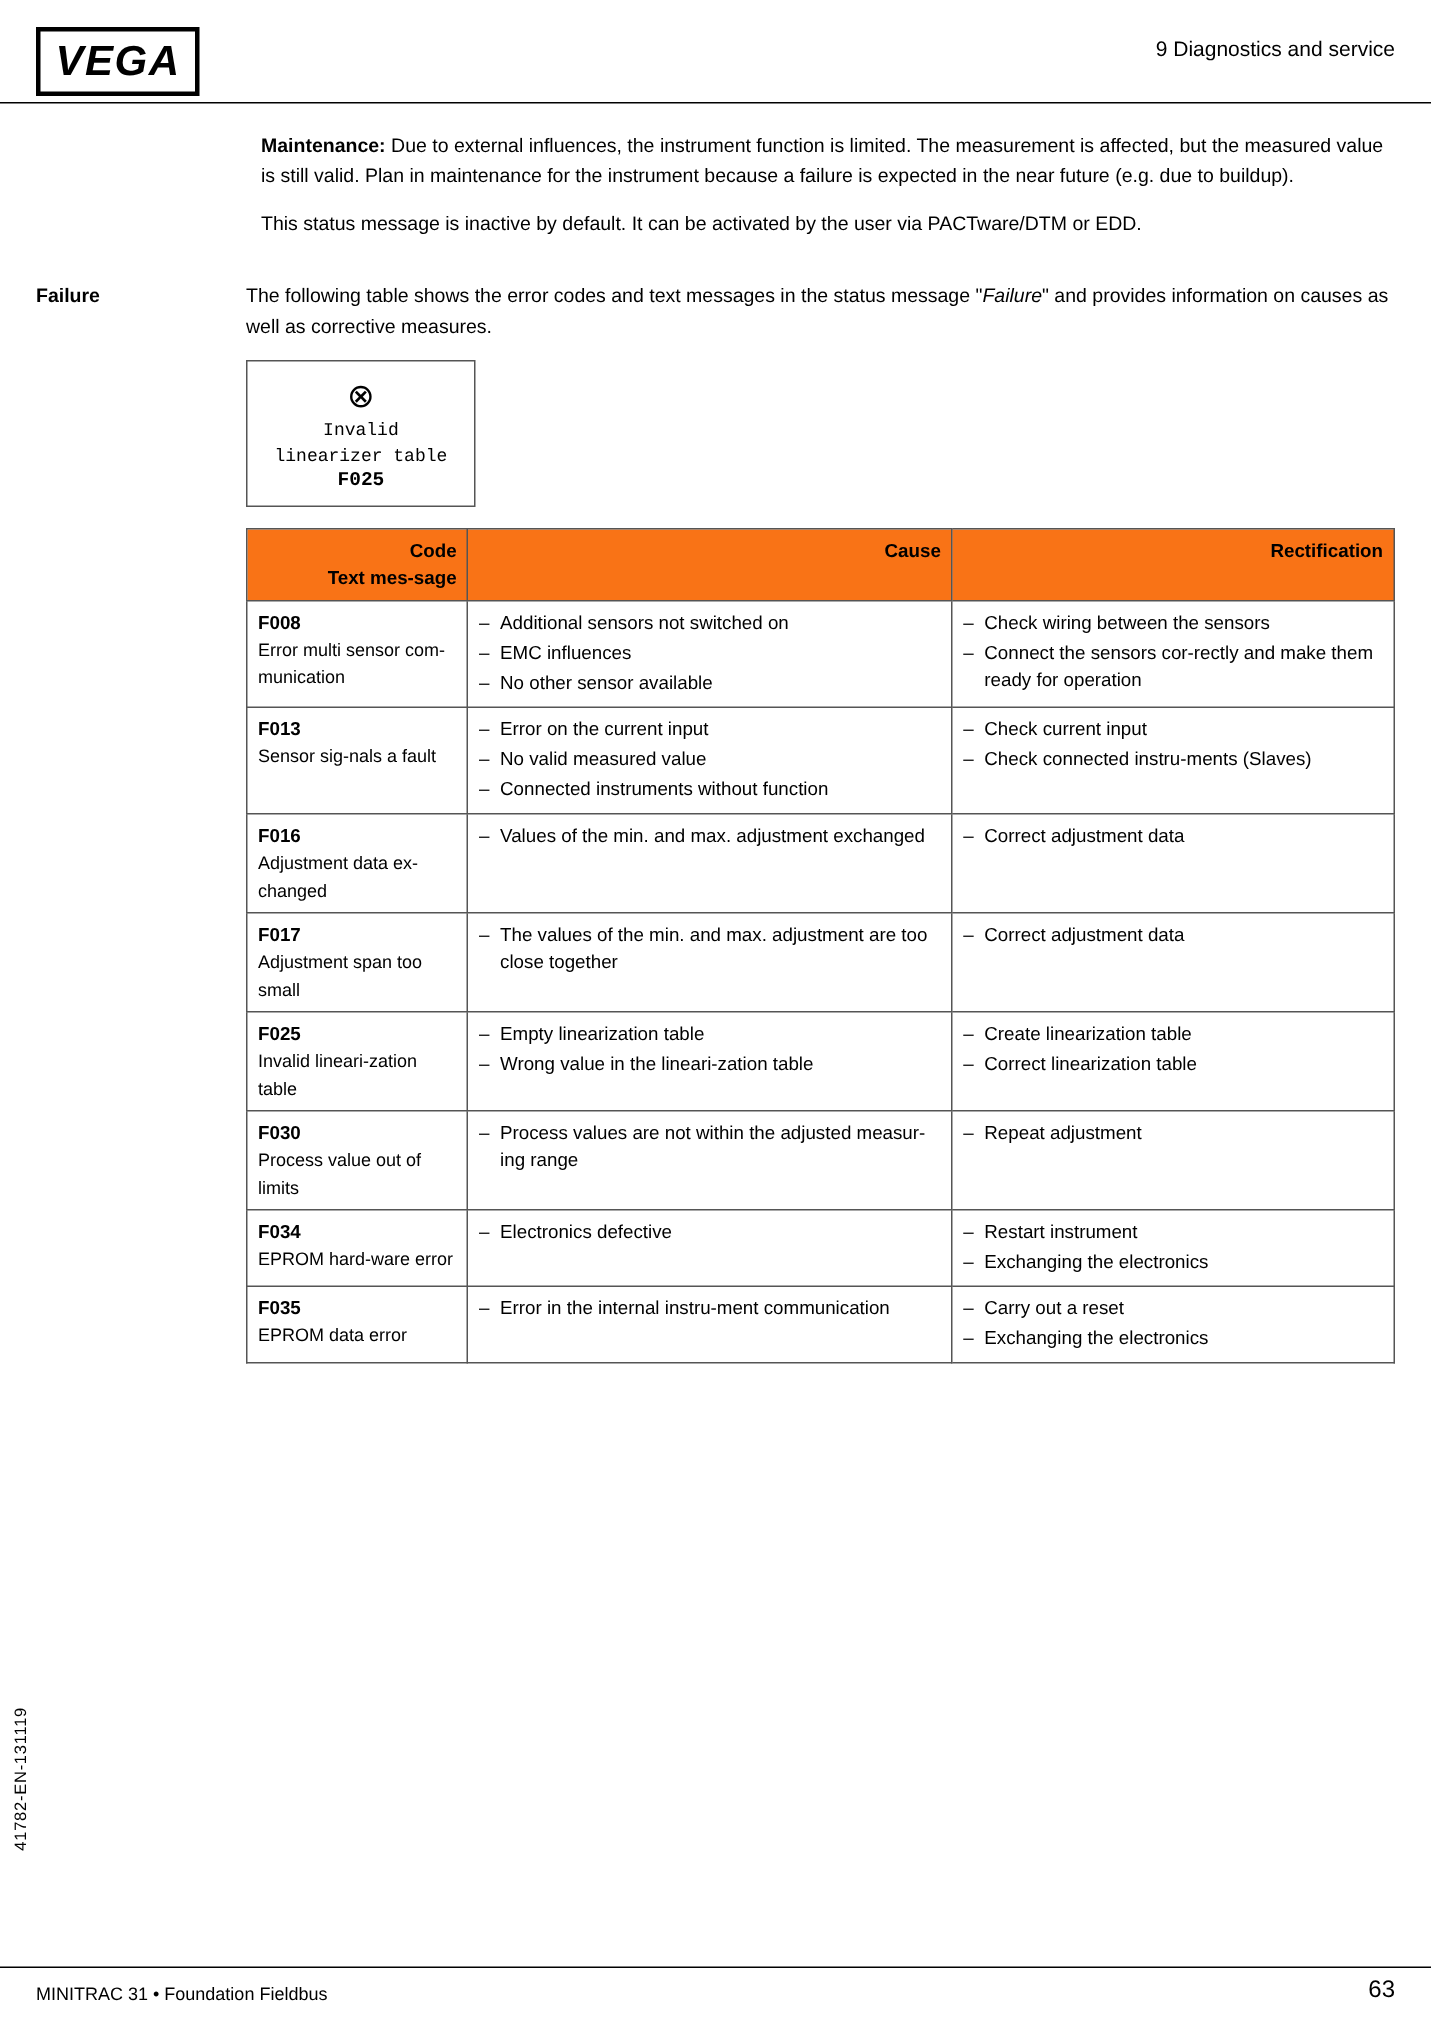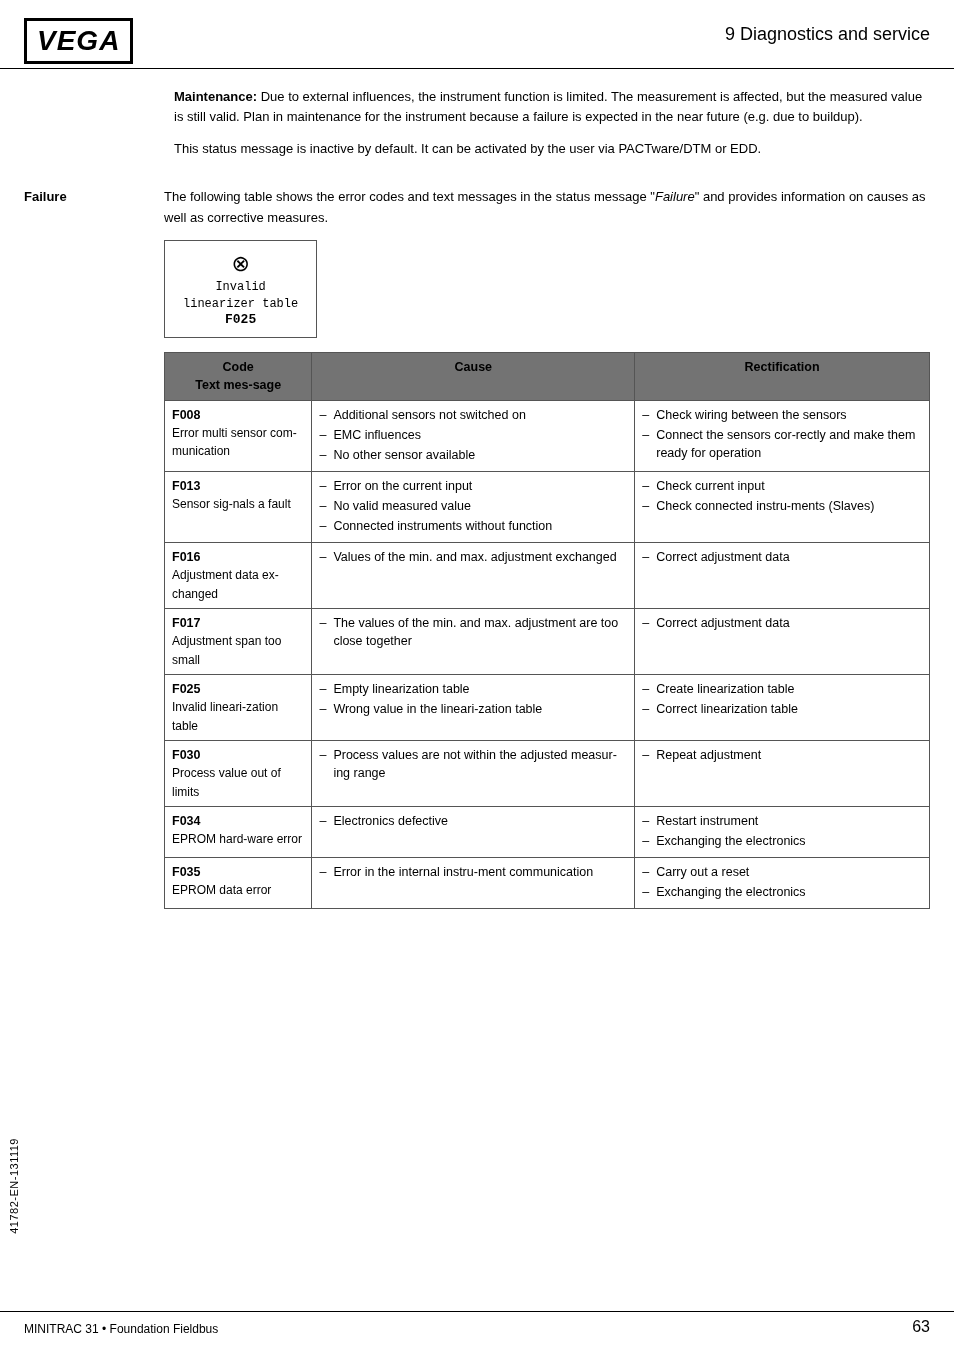--- a/index.html
+++ b/index.html
@@ -25,21 +25,21 @@
     .logo {
       font-size: 28px;
       font-weight: 900;
       font-style: italic;
       color: #000;
       border: 3px solid #000;
       padding: 4px 10px;
       letter-spacing: 1px;
     }
     .header-right {
-      font-size: 18px;
+      font-size: 14px;
       text-align: right;
       padding-top: 6px;
     }
     .left-label {
       width: 140px;
       flex-shrink: 0;
       font-weight: bold;
       font-size: 13px;
       padding-top: 2px;
     }
@@ -94,21 +94,22 @@
       font-size: 12.5px;
     }
     .error-table th, .error-table td {
       border: 1px solid #555;
       padding: 5px 7px;
       vertical-align: top;
       line-height: 1.45;
     }
     .error-table th {
       font-weight: bold;
-      background: #737373;
+      background: #f97316;
+      text-align: right;
     }
     .error-table .col-code { width: 105px; }
     .error-table .col-cause { width: 230px; }
     .error-table .col-rect { width: 210px; }
 
     .code-cell .code { font-weight: bold; }
     .code-cell .name { font-size: 12px; }
 
     .bullet-list {
       list-style: none;

